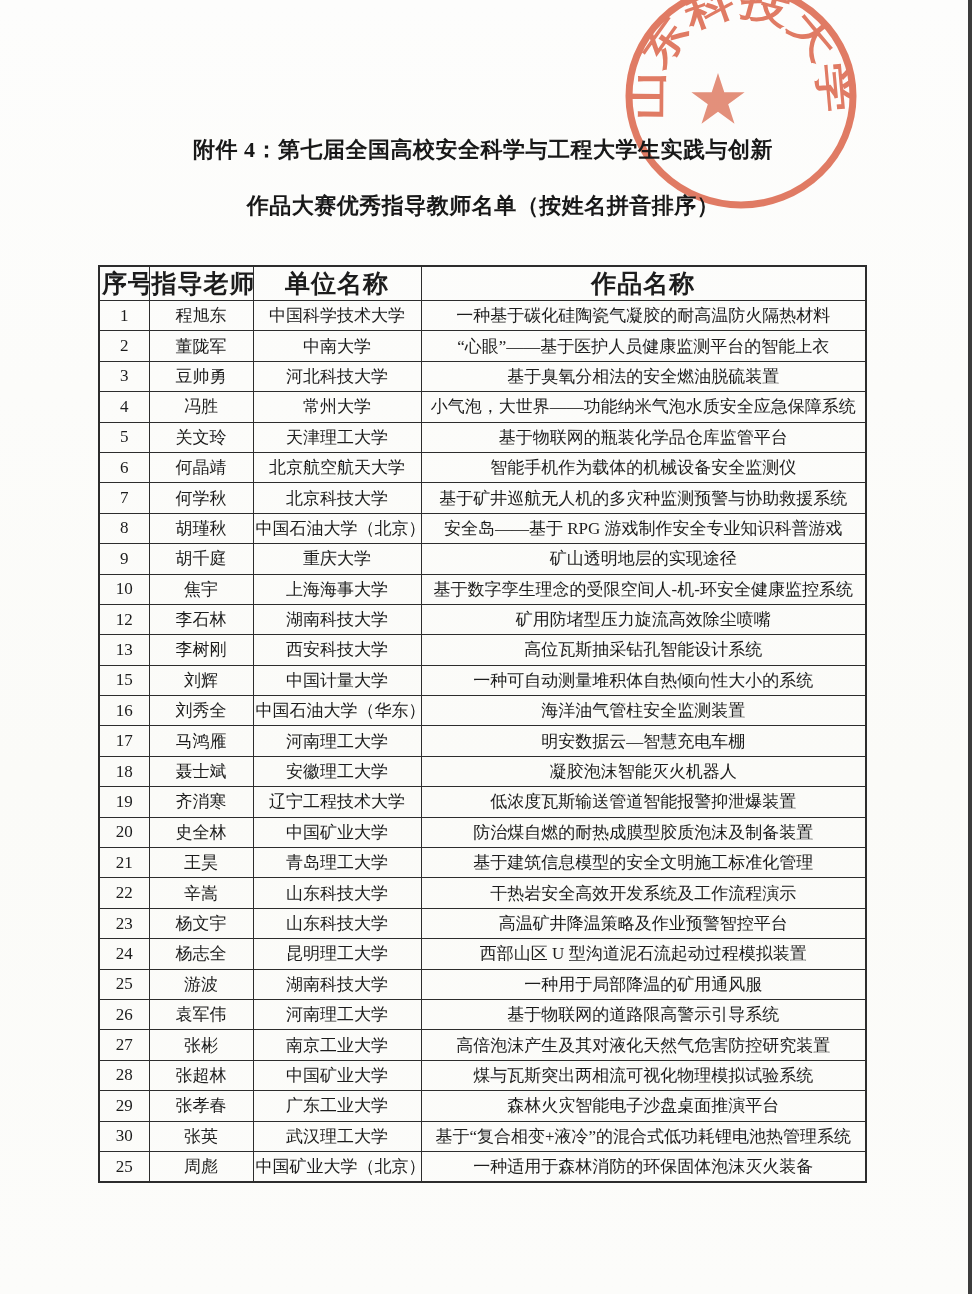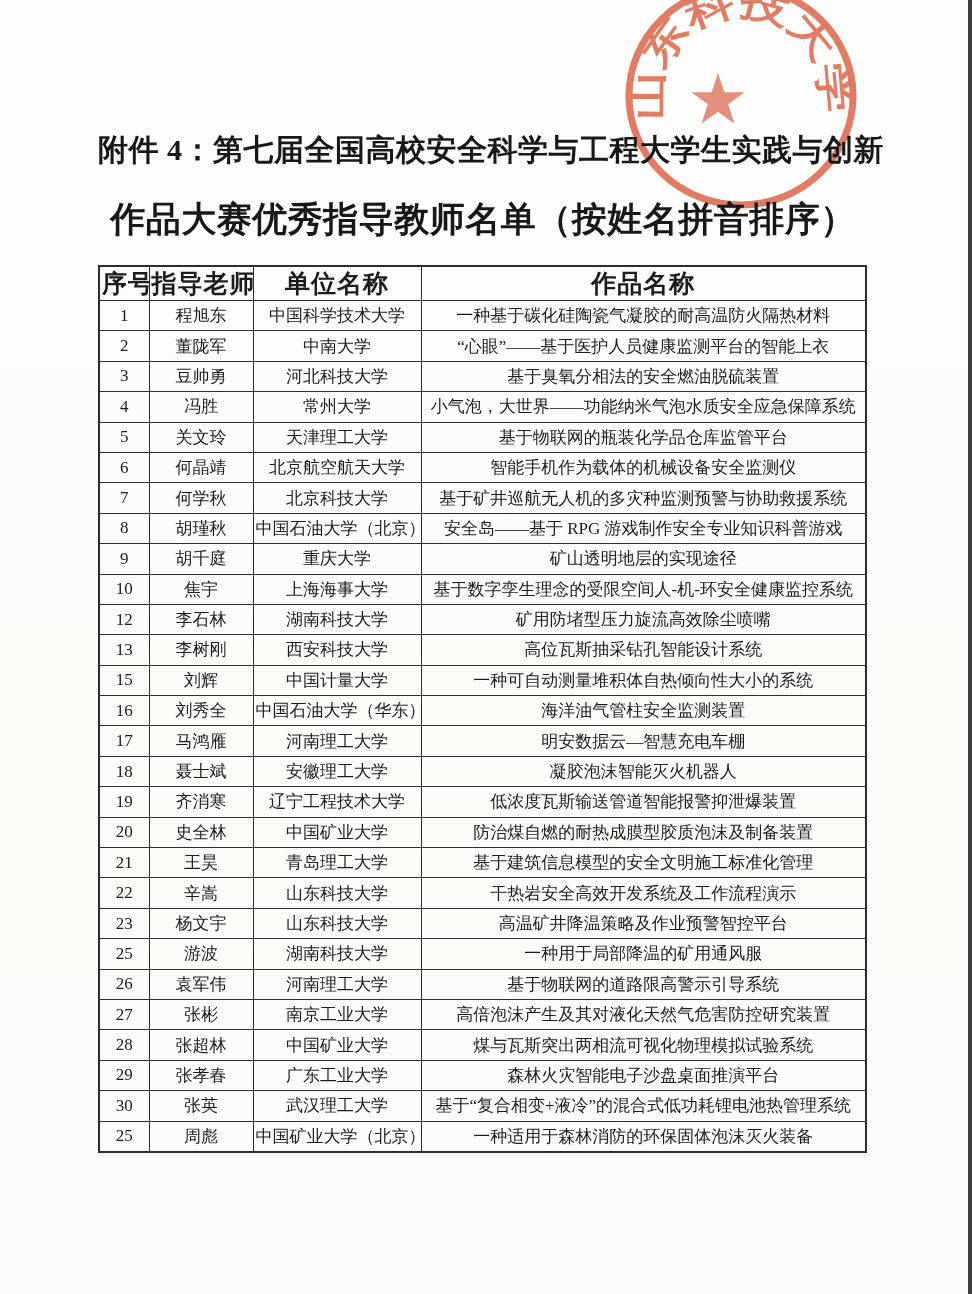--- a/index.html
+++ b/index.html
@@ -10,22 +10,22 @@
     position:relative;overflow:hidden;
     color:#1e1e1e;
   }
   .page{position:absolute;inset:0;background:linear-gradient(180deg,#fdfdfc 0%,#fbfbf8 60%,#fcfcfa 100%);}
   .scan-edge{position:absolute;top:0;right:0;width:4px;height:100%;background:#3c3c3c;}
   .stamp{position:absolute;left:613px;top:-18px;width:256px;height:236px;opacity:.88;pointer-events:none;}
   .title{
     position:absolute;left:98px;top:128px;width:770px;
     text-align:center;font-weight:bold;color:#181818;
   }
-  .title .line1{font-size:30px;line-height:44px;white-space:nowrap;letter-spacing:.5px;}
-  .title .line2{font-size:35px;line-height:44px;margin-top:26px;white-space:nowrap;letter-spacing:.5px;}
+  .title .line1{font-size:22px;line-height:44px;white-space:nowrap;letter-spacing:.5px;}
+  .title .line2{font-size:22px;line-height:44px;margin-top:12px;white-space:nowrap;letter-spacing:.5px;}
   table.doc-table{
     position:absolute;left:98px;top:265px;width:767px;
     border-collapse:collapse;table-layout:fixed;
     border:2px solid #2d2d2d;background:transparent;
   }
   .doc-table th,.doc-table td{
     border:1px solid #2d2d2d;
     text-align:center;vertical-align:middle;
     padding:0 2px;overflow:hidden;white-space:nowrap;
     color:#1c1c1c;
@@ -190,20 +190,26 @@
           <td>山东科技大学</td>
           <td>干热岩安全高效开发系统及工作流程演示</td>
         </tr>
         <tr>
           <td>23</td>
           <td>杨文宇</td>
           <td>山东科技大学</td>
           <td>高温矿井降温策略及作业预警智控平台</td>
         </tr>
         <tr>
+          <td>24</td>
+          <td>杨志全</td>
+          <td>昆明理工大学</td>
+          <td>西部山区 U 型沟道泥石流起动过程模拟装置</td>
+        </tr>
+        <tr>
           <td>25</td>
           <td>游波</td>
           <td>湖南科技大学</td>
           <td>一种用于局部降温的矿用通风服</td>
         </tr>
         <tr>
           <td>26</td>
           <td>袁军伟</td>
           <td>河南理工大学</td>
           <td>基于物联网的道路限高警示引导系统</td>

